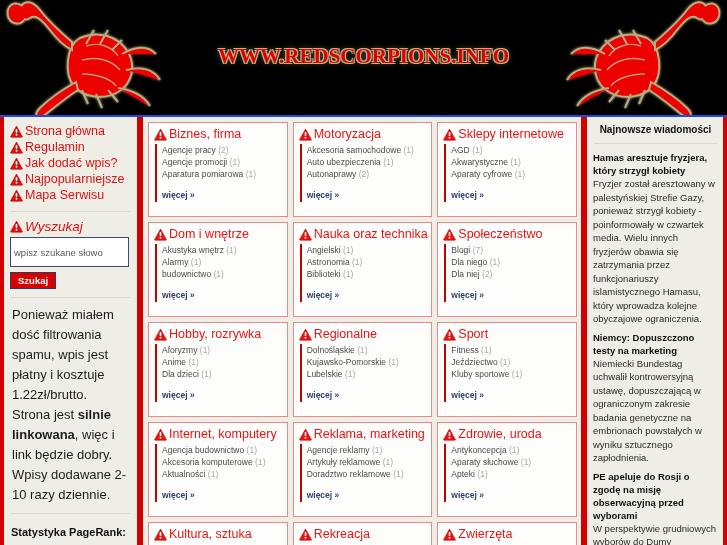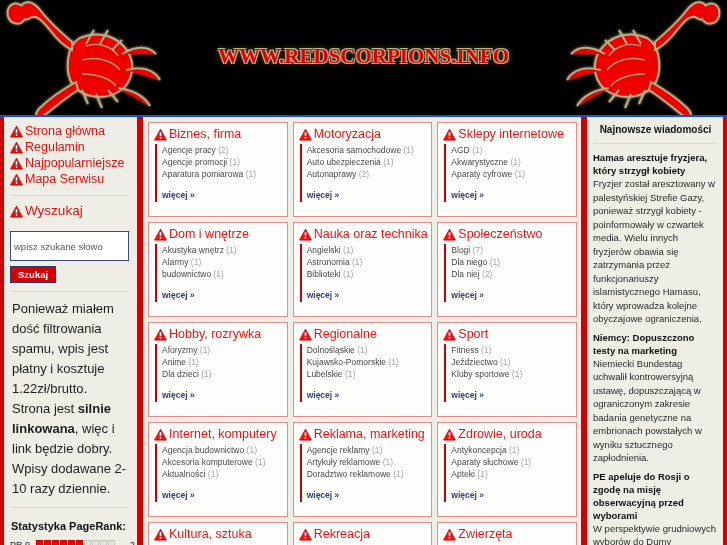--- a/index.html
+++ b/index.html
@@ -94,25 +94,26 @@
   .warn svg { display: block; }
 
   .hr {
     border: 0;
     border-top: 1px solid #d8d8cf;
     margin: 8px 1px 7px 1px;
   }
 
   .search-head {
     display: flex;
-    align-items: flex-end;
+    align-items: center;
     gap: 2px;
     color: #e01010;
     font-size: 13.5px;
-    margin-bottom: 13px;
+    margin-bottom: 3px;
+    font-style: italic;
   }
   #search-input {
     width: 119px;
     height: 30px;
     border: 1px solid #3b4a7a;
     background: #ffffff;
     font-size: 9.5px;
     color: #3a3a3a;
     padding: 0 3px;
     font-family: "Liberation Sans", sans-serif;
@@ -339,20 +340,30 @@
           <span class="label">Regulamin</span>
         </li>
         <li class="nav-item">
           <span class="warn">
             <svg width="13" height="13" viewBox="0 0 13 13">
               <path d="M6.5 1 L12.3 11.4 Q12.8 12.2 11.9 12.2 L1.1 12.2 Q0.2 12.2 0.7 11.4 Z" fill="#e01010" stroke="#c00000" stroke-width="0.6"></path>
               <rect x="5.7" y="4" width="1.6" height="4.1" rx="0.7" fill="#ffffff"></rect>
               <circle cx="6.5" cy="9.8" r="0.95" fill="#ffffff"></circle>
             </svg>
           </span>
+          <span class="label">Jak dodać wpis?</span>
+        </li>
+        <li class="nav-item">
+          <span class="warn">
+            <svg width="13" height="13" viewBox="0 0 13 13">
+              <path d="M6.5 1 L12.3 11.4 Q12.8 12.2 11.9 12.2 L1.1 12.2 Q0.2 12.2 0.7 11.4 Z" fill="#e01010" stroke="#c00000" stroke-width="0.6"></path>
+              <rect x="5.7" y="4" width="1.6" height="4.1" rx="0.7" fill="#ffffff"></rect>
+              <circle cx="6.5" cy="9.8" r="0.95" fill="#ffffff"></circle>
+            </svg>
+          </span>
           <span class="label">Najpopularniejsze</span>
         </li>
         <li class="nav-item">
           <span class="warn">
             <svg width="13" height="13" viewBox="0 0 13 13">
               <path d="M6.5 1 L12.3 11.4 Q12.8 12.2 11.9 12.2 L1.1 12.2 Q0.2 12.2 0.7 11.4 Z" fill="#e01010" stroke="#c00000" stroke-width="0.6"></path>
               <rect x="5.7" y="4" width="1.6" height="4.1" rx="0.7" fill="#ffffff"></rect>
               <circle cx="6.5" cy="9.8" r="0.95" fill="#ffffff"></circle>
             </svg>
           </span>

